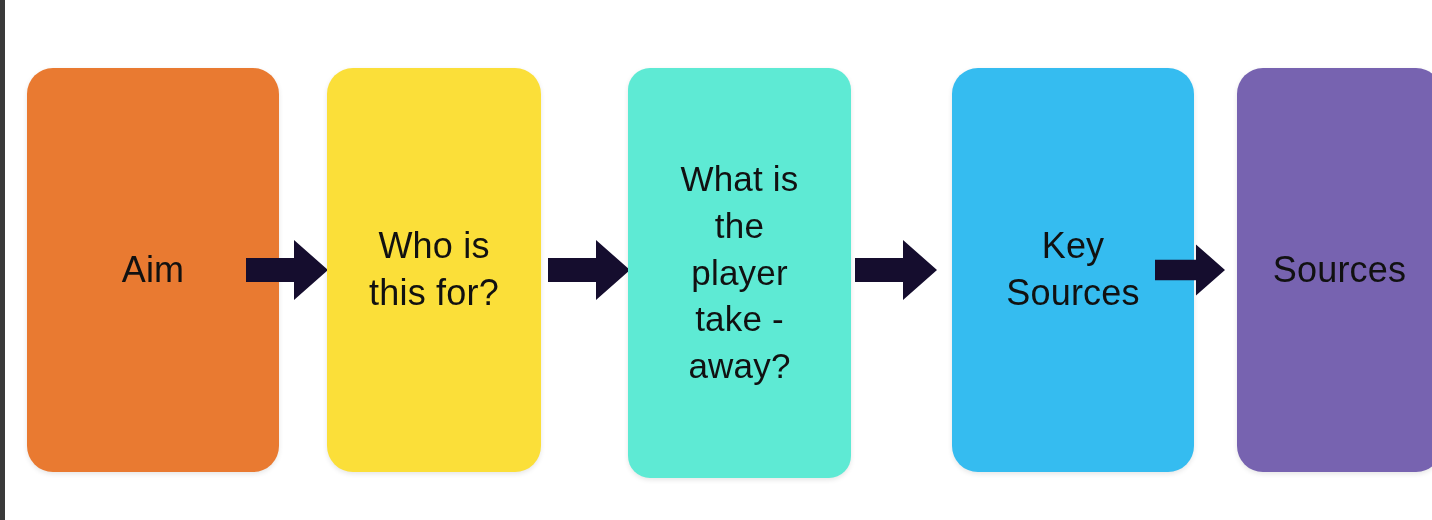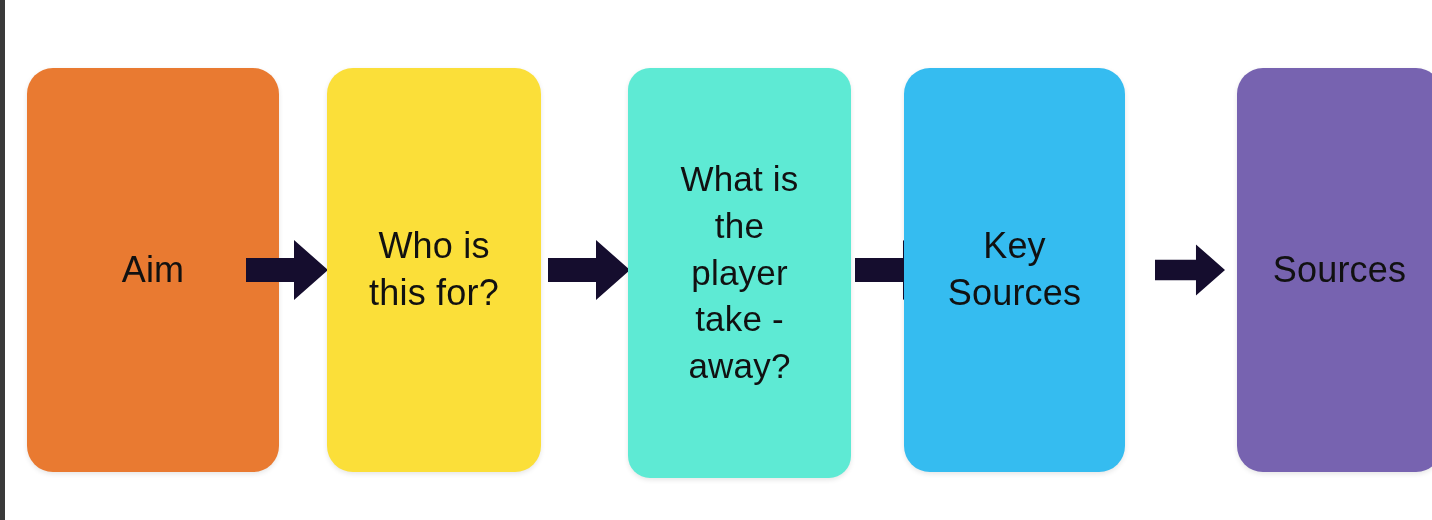--- a/index.html
+++ b/index.html
@@ -58,21 +58,21 @@
     font-weight: 400;
     text-align: center;
     white-space: pre-line;
     letter-spacing: 0.2px;
   }
 
   
   .node-1 { left: 27px;   width: 252px; }
   .node-2 { left: 327px;  width: 214px; }
   .node-3 { left: 628px;  width: 223px; height: 410px; }
-  .node-4 { left: 904px;  width: 221px; }
+  .node-4 { left: 952px;  width: 242px; }
   .node-5 { left: 1237px; width: 205px; }
 
   .node-3 .node-label { font-size: 35px; line-height: 1.34; }
 
   
   .arrow {
     position: absolute;
     top: 238px;
     width: 82px;
     height: 64px;

